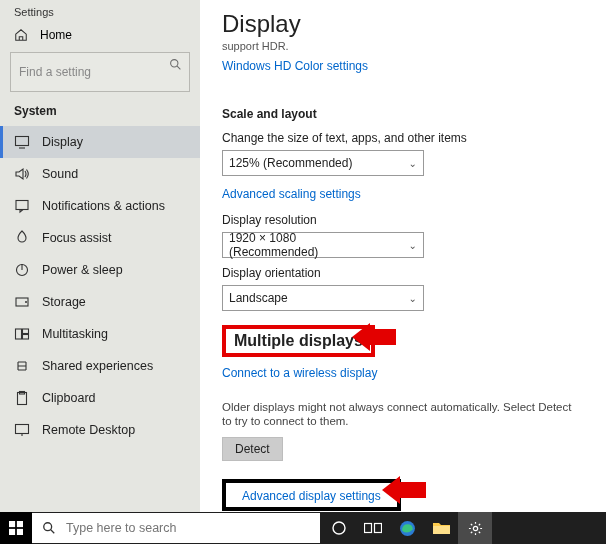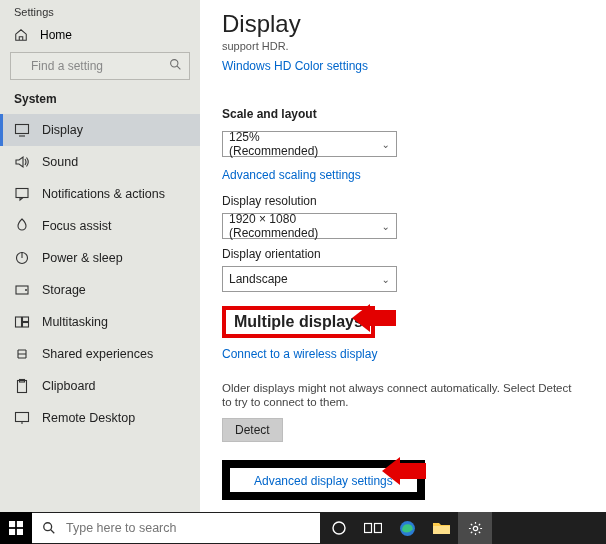--- a/index.html
+++ b/index.html
@@ -4,44 +4,44 @@
 <style>
   * { box-sizing: border-box; margin: 0; padding: 0; }
   html, body { width: 606px; height: 544px; font-family: "Segoe UI", -apple-system, sans-serif; background: #fff; overflow: hidden; }
   .app { display: flex; flex-direction: column; width: 606px; height: 544px; }
   .main-area { display: flex; flex: 1; overflow: hidden; }
   .sidebar { width: 200px; background: #e5e6e1; display: flex; flex-direction: column; font-size: 12px; }
   .app-title { font-size: 11px; padding: 6px 10px 4px 14px; color: #333; }
   .home-row { display: flex; align-items: center; gap: 12px; padding: 6px 14px 8px 14px; cursor: pointer; }
   .home-row .icon { width: 14px; height: 14px; display: inline-flex; align-items: center; justify-content: center; }
   .search-wrap { margin: 2px 10px 8px 10px; position: relative; }
-  .search-input { width: 100%; height: 28px; border: 1px solid #b8b8b3; background: #e8e9e4; padding: 0 26px 0 20px; font-size: 12px; outline: none; color: #555; }
+  .search-input { width: 100%; height: 40px; border: 1px solid #b8b8b3; background: #e8e9e4; padding: 0 26px 0 8px; font-size: 12px; outline: none; color: #555; }
   .search-input::placeholder { color: #888; }
   .search-icon { position: absolute; right: 8px; top: 6px; color: #6b6b6b; font-size: 13px; }
   .section-title { font-weight: 600; font-size: 12px; padding: 4px 14px 8px 14px; color: #222; }
   .nav { flex: 1; overflow-y: hidden; }
   .nav-item { display: flex; align-items: center; gap: 12px; padding: 8px 14px 8px 14px; cursor: pointer; color: #222; font-size: 12.5px; }
   .nav-item .icon { width: 16px; height: 16px; display: inline-flex; align-items: center; justify-content: center; color: #3a3a3a; }
   .nav-item.active { background: #cfd3d6; border-left: 3px solid #3b78d8; padding-left: 11px; }
   .content { flex: 1; padding: 10px 22px 10px 22px; overflow-y: hidden; color: #222; position: relative; }
   .page-heading { font-size: 24px; font-weight: 400; margin-bottom: 2px; }
   .sub-note { color: #555; font-size: 11px; margin-bottom: 4px; }
   .link { color: #0066cc; font-size: 12px; cursor: pointer; margin-bottom: 18px; display: inline-block; }
   .sec-heading { font-size: 12px; font-weight: 600; margin: 16px 0 10px 0; }
   .field-label { font-size: 12px; color: #222; margin-bottom: 5px; }
-  .dropdown { width: 175px; height: 26px; border: 1px solid #999; background: #fff; font-size: 12px; padding: 0 6px; position: relative; display: flex; align-items: center; justify-content: space-between; cursor: pointer; margin-bottom: 8px; gap: 32px; }
+  .dropdown { width: 202px; height: 26px; border: 1px solid #999; background: #fff; font-size: 12px; padding: 0 6px; position: relative; display: flex; align-items: center; justify-content: space-between; cursor: pointer; margin-bottom: 8px; gap: 32px; }
   .dropdown .chev { font-size: 10px; color: #555; }
   .link-small { color: #0066cc; font-size: 12px; cursor: pointer; display: inline-block; margin-bottom: 12px; }
   .sec-highlight-wrap { position: relative; display: inline-block; margin-top: 6px; }
   .sec-highlight { border: 4px solid #e30000; padding: 3px 8px; display: inline-block; }
   .sec-highlight .txt { font-size: 16px; font-weight: 600; }
   .info-text { font-size: 11.5px; color: #444; line-height: 1.25; margin: 8px 0 8px 0; max-width: 360px; }
   .btn-detect { background: #ccc; border: 1px solid #bdbdbd; font-size: 12px; padding: 4px 12px; cursor: pointer; margin-bottom: 14px; display: inline-block; }
   .adv-wrap { position: relative; display: inline-block; }
-  .adv-box { border: 8px solid #000000; padding: 3px 24px; display: inline-block; }
+  .adv-box { border: 4px solid #000000; padding: 3px 16px; display: inline-block; }
   .adv-box .txt { font-size: 12px; color: #0066cc; cursor: pointer; }
   
   .arrow { position: absolute; }
   .arrow-body { width: 26px; height: 16px; background: #e30000; display: inline-block; vertical-align: middle; }
   .arrow-head { width: 0; height: 0; border-top: 14px solid transparent; border-bottom: 14px solid transparent; border-right: 18px solid #e30000; display: inline-block; vertical-align: middle; }
   .arrow-row { display: flex; align-items: center; }
 
   
   .taskbar { height: 32px; background: #1f1f1f; display: flex; align-items: center; color: #fff; font-size: 12px; }
   .tb-start { width: 32px; height: 32px; background: #000; display: flex; align-items: center; justify-content: center; cursor: pointer; }
@@ -173,20 +173,21 @@
         </div>
       </div>
     </div>
 
     <div class="content">
       <div class="page-heading">Display</div>
       <div class="sub-note">support HDR.</div>
       <span class="link">Windows HD Color settings</span>
 
       <div class="sec-heading">Scale and layout</div>
+      <div class="field-label">Change the size of text, apps, and other items</div>
       <div class="dropdown">
         <span>125% (Recommended)</span>
         <span class="chev">⌄</span>
       </div>
       <span class="link-small">Advanced scaling settings</span>
 
       <div class="field-label">Display resolution</div>
       <div class="dropdown">
         <span>1920 × 1080 (Recommended)</span>
         <span class="chev">⌄</span>

